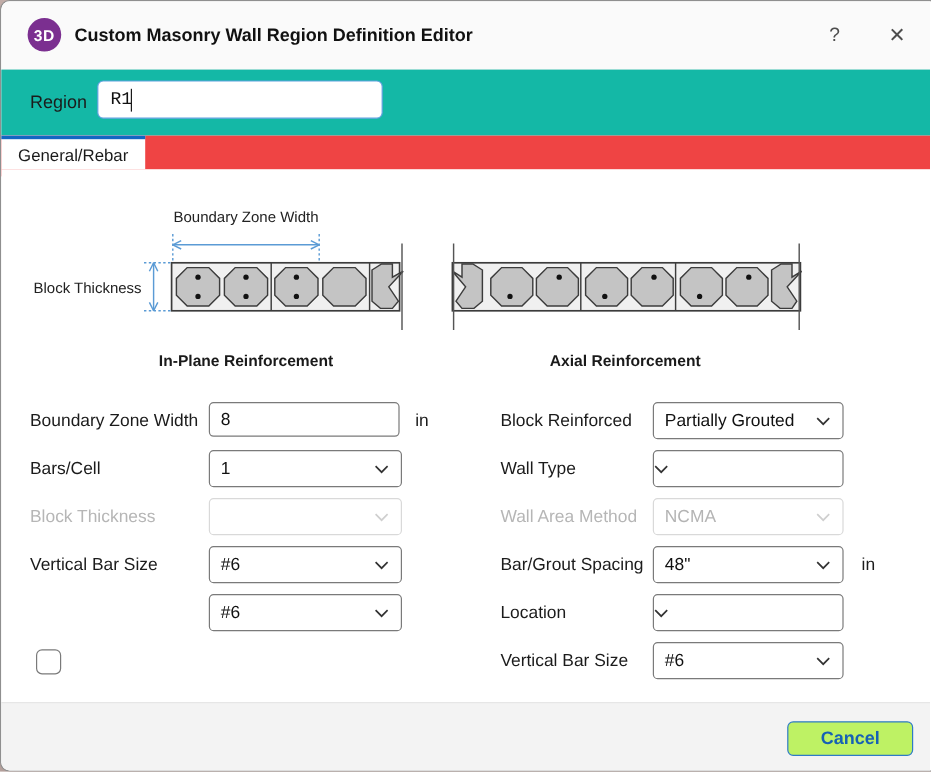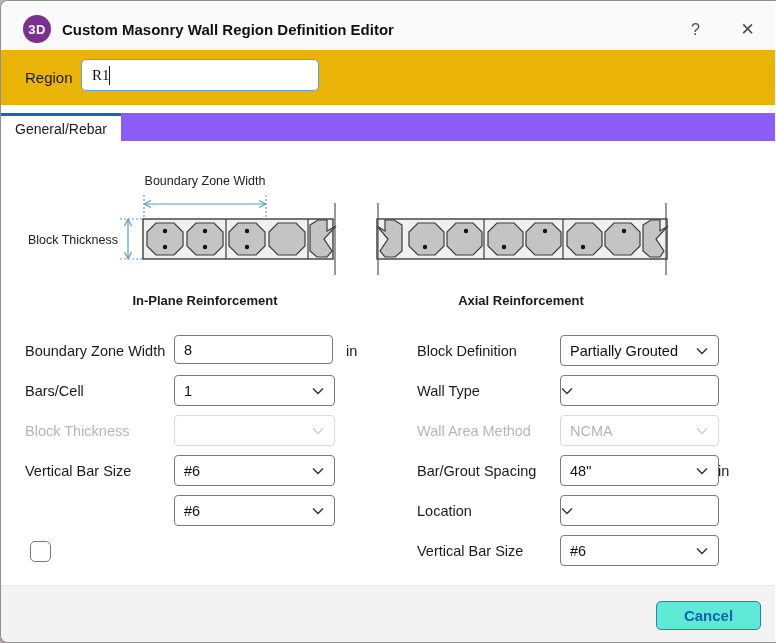--- a/index.html
+++ b/index.html
@@ -18,67 +18,67 @@
   .logo{position:absolute;left:22px;top:14px;width:28px;height:28px;border-radius:50%;
     background:#7B2F90;color:#fff;font-size:13px;font-weight:700;
     display:flex;align-items:center;justify-content:center;letter-spacing:.5px;}
   .win-title{position:absolute;left:61px;top:0;height:57px;display:flex;align-items:center;
     font-size:15px;font-weight:700;color:#111;}
   .tb-btn{position:absolute;top:15px;width:27px;height:27px;display:flex;align-items:center;justify-content:center;
     color:#4d4d4d;cursor:pointer;border-radius:4px;background:transparent;border:none;}
   .help-btn{right:66px;font-size:16px;}
   .close-btn{right:14px;font-size:17px;}
   
-  .region-row{position:absolute;left:0;top:49px;width:774px;height:55px;background:#eab308;}
+  .region-row{position:absolute;left:0;top:57px;width:774px;height:55px;background:#14b8a6;}
   .region-label{position:absolute;left:24px;top:0;height:55px;display:flex;align-items:center;font-size:15px;color:#1b1b1b;}
   .region-input{position:absolute;left:80px;top:9px;width:226px;height:30px;border:1px solid #5EA1DE;border-radius:5px;
-    font-family:Liberation Serif, serif;font-size:15px;color:#111;padding:0 0 0 10px;outline:none;background:#fff;}
+    font-family:Liberation Mono, monospace;font-size:15px;color:#111;padding:0 0 0 10px;outline:none;background:#fff;}
   .text-caret{position:absolute;left:108px;top:16px;width:1px;height:19px;background:#1a1a1a;}
   
-  .tabstrip{position:absolute;left:0;top:112px;width:774px;height:34px;background:#8b5cf6;}
+  .tabstrip{position:absolute;left:0;top:112px;width:774px;height:34px;background:#ef4444;}
   .tab{position:absolute;left:0;top:0;width:120px;height:25px;background:#ffffff;border-top:3px solid #1266C2;
     display:flex;align-items:center;justify-content:center;font-size:14px;color:#1a1a1a;cursor:pointer;}
   
   .content{position:absolute;left:0;top:140px;width:774px;height:444px;background:#ffffff;}
   .diagram{position:absolute;}
   .diag-inplane{left:20px;top:20px;}
   .diag-axial{left:360px;top:20px;}
   .diag-text{font-family:"Liberation Sans","DejaVu Sans",sans-serif;font-size:12.5px;fill:#222;}
   .diag-caption{font-family:"Liberation Sans","DejaVu Sans",sans-serif;font-size:13px;font-weight:700;fill:#1a1a1a;}
   
   .form-col{position:absolute;top:190px;}
   .col-left{left:24px;width:380px;}
   .col-right{left:416px;width:350px;}
   .frow{position:relative;height:40px;}
   .flabel{position:absolute;left:0;top:0;height:40px;display:flex;align-items:center;
     font-size:14.5px;color:#1b1b1b;white-space:nowrap;}
   .frow.disabled .flabel{color:#b6b6b6;}
   .field{position:absolute;top:4px;height:29px;background:#fff;border:1px solid #7a7a7a;border-radius:4px;
     display:flex;align-items:center;box-sizing:content-box;cursor:pointer;}
   .col-left .field{left:149px;width:159px;}
-  .col-right .field{left:143px;width:157px;}
+  .col-right .field{left:127px;width:157px;}
   .frow.disabled .field{border-color:#d9d9d9;cursor:default;}
   .field .val{flex:1;padding-left:9px;font-size:14.5px;color:#111;white-space:nowrap;overflow:hidden;}
   .frow.disabled .field .val{color:#b4b4b4;}
   .chev{margin-right:10px;color:#333;display:flex;align-items:center;}
   .frow.disabled .chev{color:#cfcfcf;}
   .num-input{position:absolute;top:4px;left:149px;width:148px;height:27px;border:1px solid #7a7a7a;border-radius:4px;
     font-family:inherit;font-size:14.5px;color:#111;padding:0 0 0 9px;outline:none;}
   .unit{position:absolute;top:0;height:40px;display:flex;align-items:center;font-size:14.5px;color:#1b1b1b;text-align:center;}
   .col-left .unit{left:321px;}
   .col-right .unit{left:301px;}
   .check-row{position:relative;height:40px;margin-top:0;}
   .checkbox{position:absolute;left:5px;top:10px;width:19px;height:19px;border:1px solid #7a7a7a;border-radius:5px;background:#fff;cursor:pointer;}
   .check-label{position:absolute;left:34px;top:0;height:40px;display:flex;align-items:center;font-size:14.5px;color:#1b1b1b;}
   
   .footer{position:absolute;left:0;top:584px;width:774px;height:57px;background:#f3f3f3;border-top:1px solid #e6e6e6;}
   .btn{position:absolute;top:15px;height:29px;border-radius:5px;font-family:inherit;font-size:15px;font-weight:600;
     display:flex;align-items:center;justify-content:center;cursor:pointer;box-sizing:border-box;}
   .btn-ok{left:542px;width:106px;background:#1266C2;color:#ffffff;border:1px solid #1266C2;}
-  .btn-cancel{left:655px;width:105px;background:#5eead4;color:#1661B5;border:1px solid #2E7AC8;}
+  .btn-cancel{left:655px;width:105px;background:#bef264;color:#1661B5;border:1px solid #2E7AC8;}
 </style>
 </head>
 <body>
 
 <div class="dialog">
 
   <div class="titlebar">
     <div class="logo">3D</div>
     <div class="win-title">Custom Masonry Wall Region Definition Editor</div>
     <button class="tb-btn help-btn">?</button>
@@ -220,21 +220,21 @@
             </span>
         </div>
       </div>
       <div class="check-row">
         <div class="checkbox"></div>
       </div>
     </div>
 
     <div class="form-col col-right">
       <div class="frow">
-        <span class="flabel">Block Definition</span>
+        <span class="flabel">Block Reinforced</span>
         <div class="field">
           <span class="val">Partially Grouted</span>
           <span class="chev">
               <svg width="12" height="8" viewBox="0 0 12 8">
                 <path d="M1 1.5 L6 6.5 L11 1.5" fill="none" stroke="currentColor" stroke-width="1.4"></path>
               </svg>
             </span>
         </div>
       </div>
       <div class="frow">

